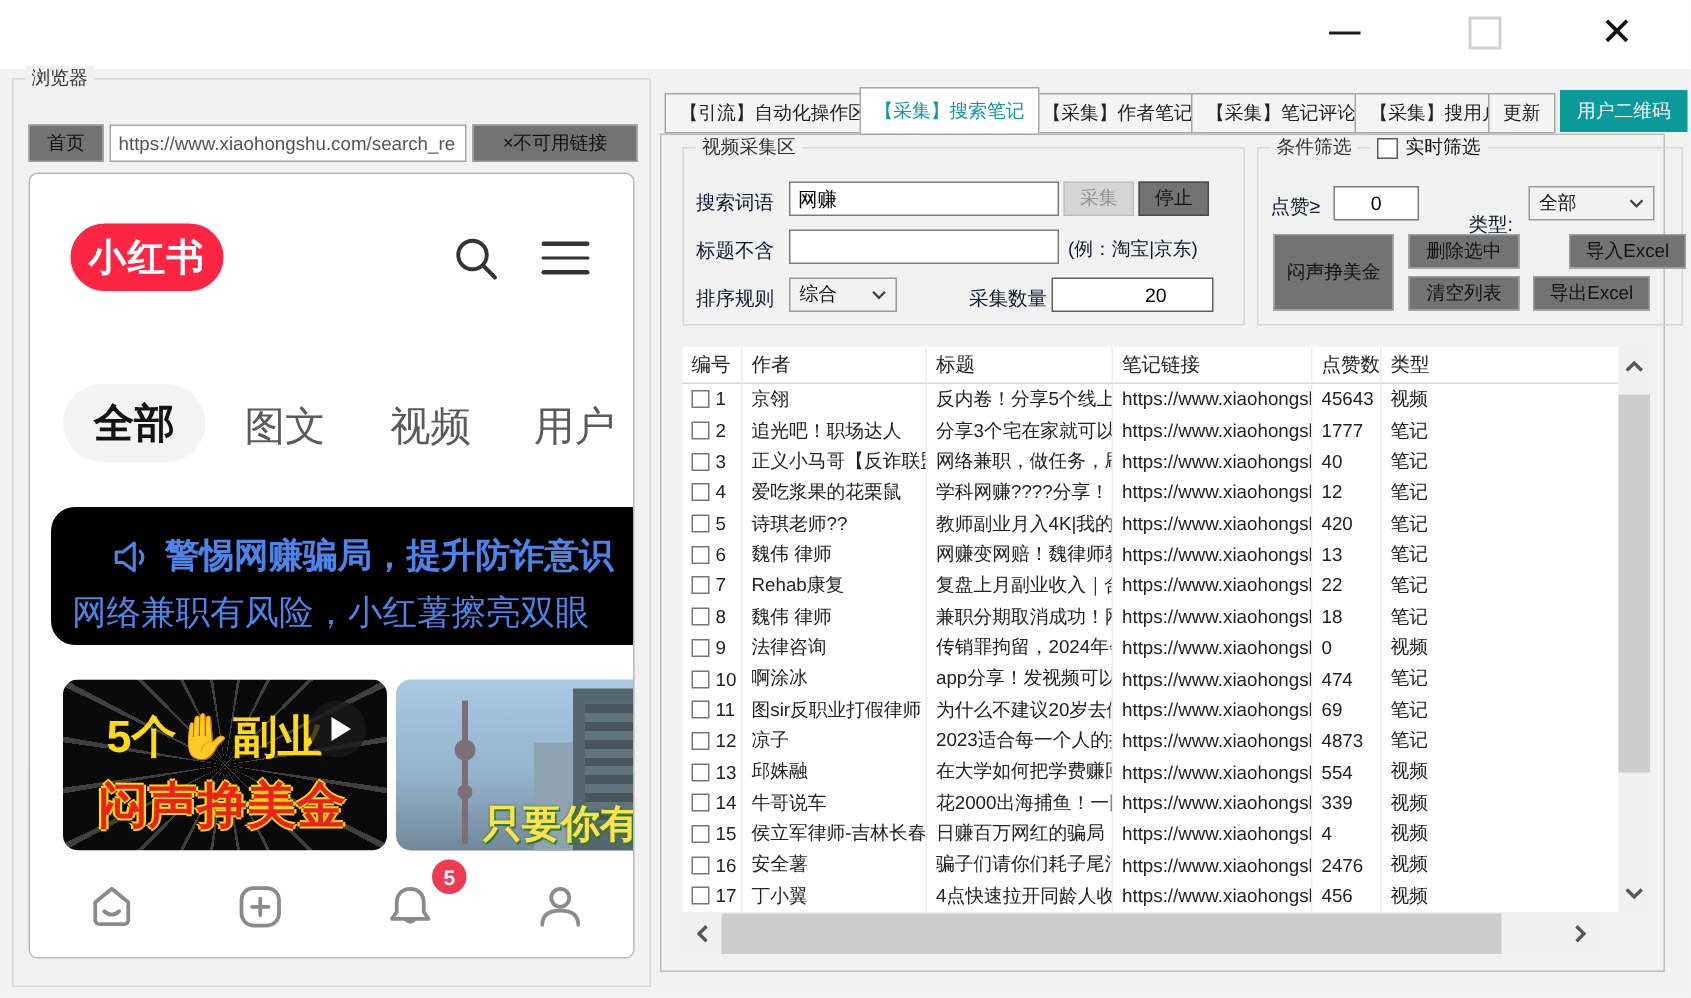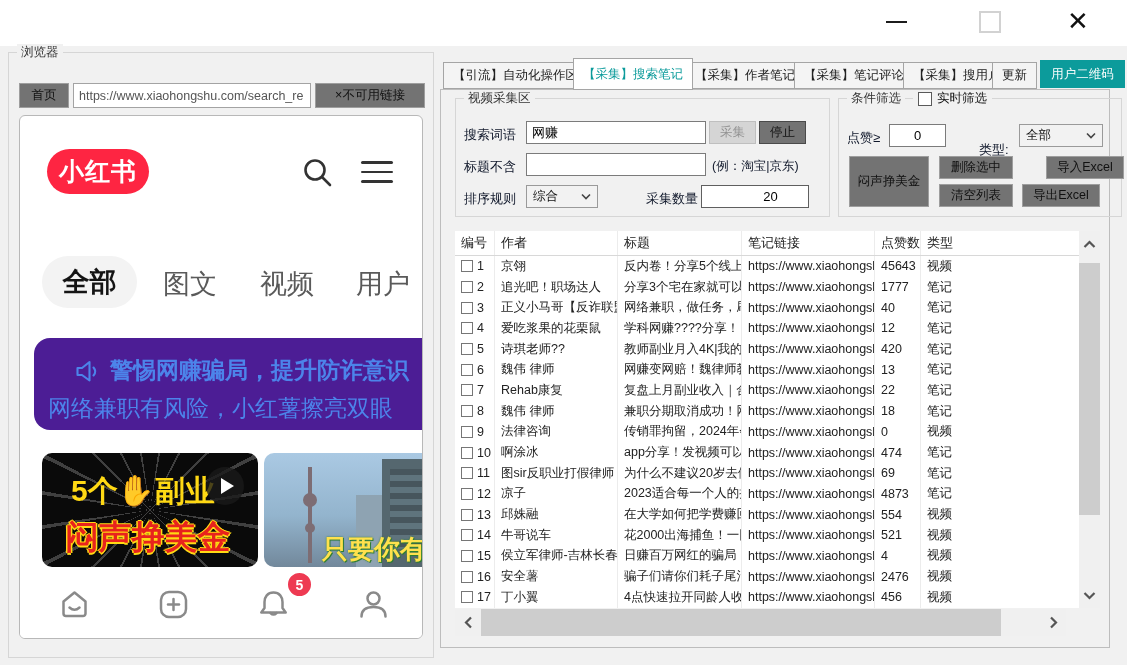--- a/index.html
+++ b/index.html
@@ -31,21 +31,21 @@
   .viewport{position:absolute;left:10px;top:62px;width:402px;height:522px;background:#fff;
             border:1px solid #b8b8b8;border-radius:6px;overflow:hidden;}
   .xhs-logo{position:absolute;left:27px;top:33px;width:102px;height:45px;background:#fe2542;border-radius:23px;
             color:#fff;font-size:25px;font-weight:bold;display:flex;align-items:center;justify-content:center;letter-spacing:1px;}
   .search-svg{position:absolute;left:281px;top:40px;}
   .menu-icon{position:absolute;left:341px;top:45px;width:32px;}
   .menu-icon div{height:2.6px;background:#333;border-radius:2px;margin-bottom:7px;}
   .site-tab-all{position:absolute;left:22px;top:140px;width:95px;height:52px;border-radius:26px;background:#f3f3f3;
                 display:flex;align-items:center;justify-content:center;font-size:27px;font-weight:bold;color:#141414;}
   .site-tab{position:absolute;top:150px;font-size:27px;color:#5a5a5a;}
-  .notice{position:absolute;left:14px;top:222px;width:404px;height:92px;background:#4c1d95;border-radius:16px;padding-left:36px;}
+  .notice{position:absolute;left:14px;top:222px;width:404px;height:92px;background:#000000;border-radius:16px;padding-left:36px;}
   .notice-l1{position:absolute;left:40px;top:17px;font-size:23px;font-weight:bold;color:#4c84ea;display:flex;align-items:center;gap:10px;white-space:nowrap;}
   .notice-l2{position:absolute;left:14px;top:55px;font-size:23px;color:#4c84ea;white-space:nowrap;}
   .card1{position:absolute;left:22px;top:337px;width:216px;height:114px;border-radius:10px;background:#0a0a0a;overflow:hidden;
          background-image:repeating-conic-gradient(from 10deg at 50% 50%,rgba(255,255,255,0) 0deg 16deg,rgba(255,255,255,.22) 16deg 18deg);}
   .card1-l1{position:absolute;left:0;right:14px;top:18px;text-align:center;font-size:30px;font-weight:bold;color:#ffd914;white-space:nowrap;}
   .card1-l2{position:absolute;left:0;right:4px;top:62px;text-align:center;font-size:33px;font-weight:bold;color:#e8231d;white-space:nowrap;
             text-shadow:-1.5px 0 #ffd914,1.5px 0 #ffd914,0 -1.5px #ffd914,0 1.5px #ffd914;}
   .play-btn{position:absolute;right:14px;top:14px;width:38px;height:38px;border-radius:50%;background:rgba(25,25,25,.78);
             display:flex;align-items:center;justify-content:center;}
   .play-tri{width:0;height:0;border-left:13px solid #fff;border-top:8px solid transparent;border-bottom:8px solid transparent;margin-left:4px;}
@@ -391,21 +391,21 @@
       <div class="cell c6">视频</div>
     </div>
         <div class="trow">
       <div class="cell c1">
             <span class="row-chk"></span>
             <span>14</span>
           </div>
       <div class="cell c2">牛哥说车</div>
       <div class="cell c3">花2000出海捕鱼！一网...</div>
       <div class="cell c4">https://www.xiaohongsh...</div>
-      <div class="cell c5">521</div>
+      <div class="cell c5">339</div>
       <div class="cell c6">视频</div>
     </div>
         <div class="trow">
       <div class="cell c1">
             <span class="row-chk"></span>
             <span>15</span>
           </div>
       <div class="cell c2">侯立军律师-吉林长春律师</div>
       <div class="cell c3">日赚百万网红的骗局</div>
       <div class="cell c4">https://www.xiaohongsh...</div>

